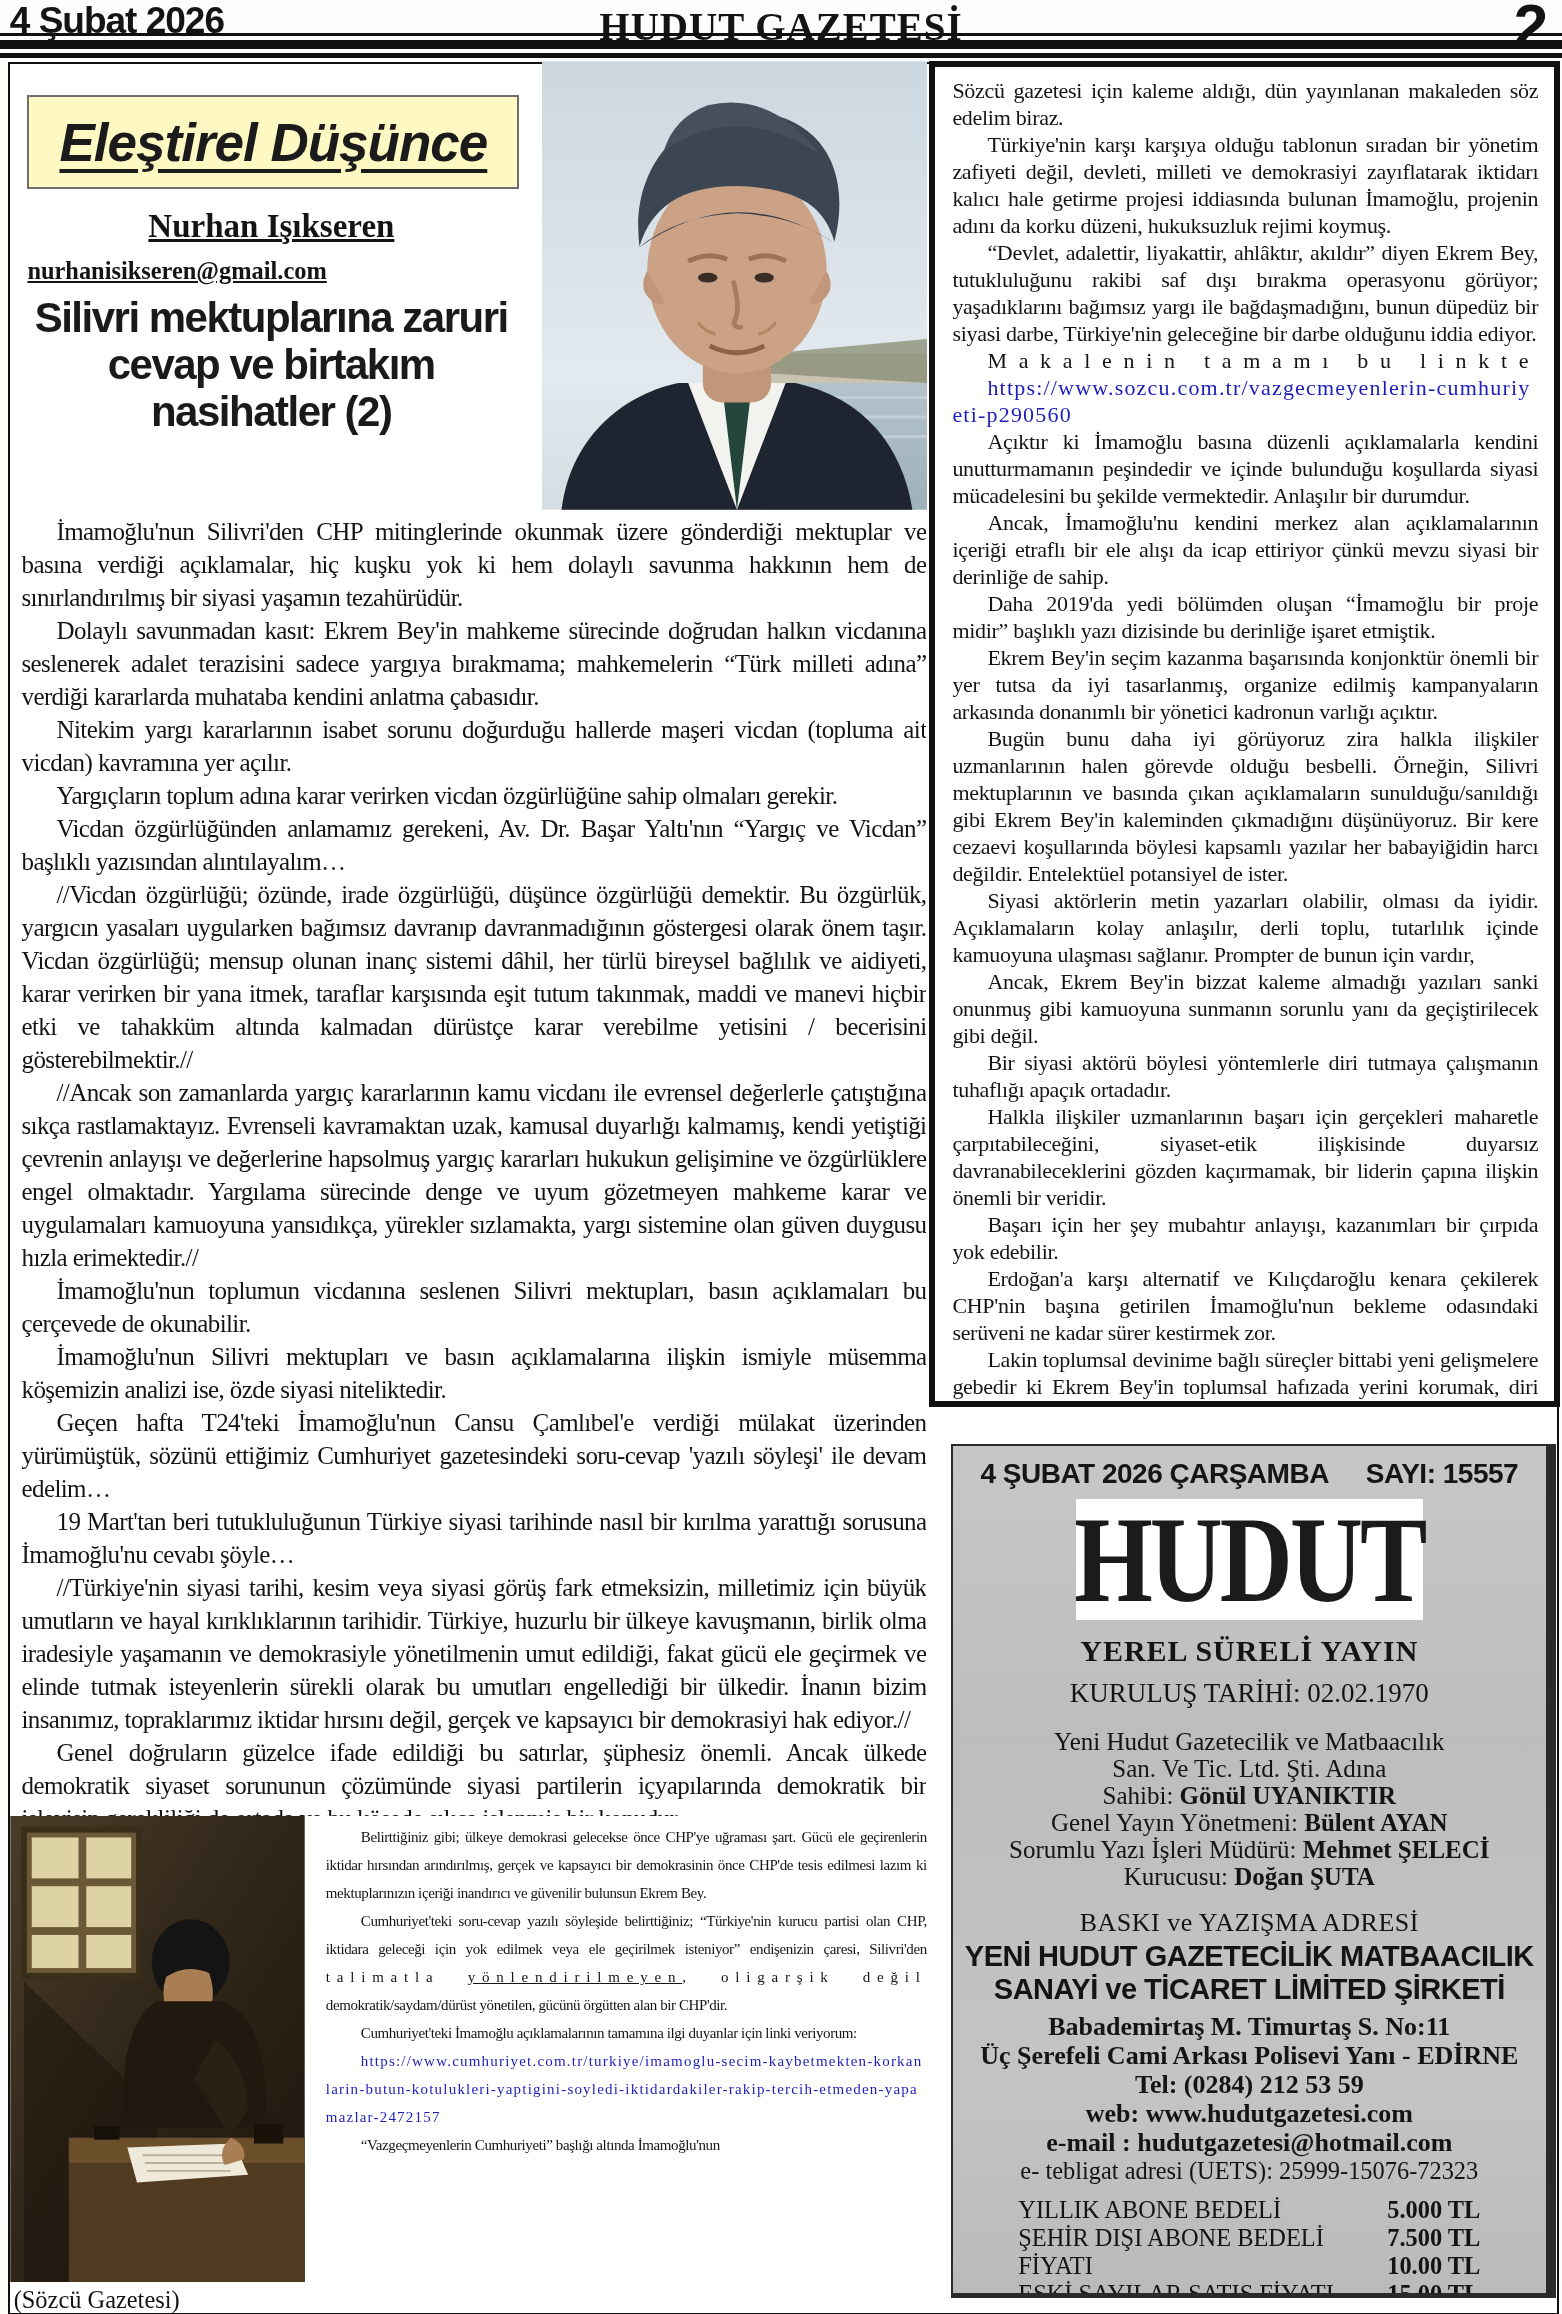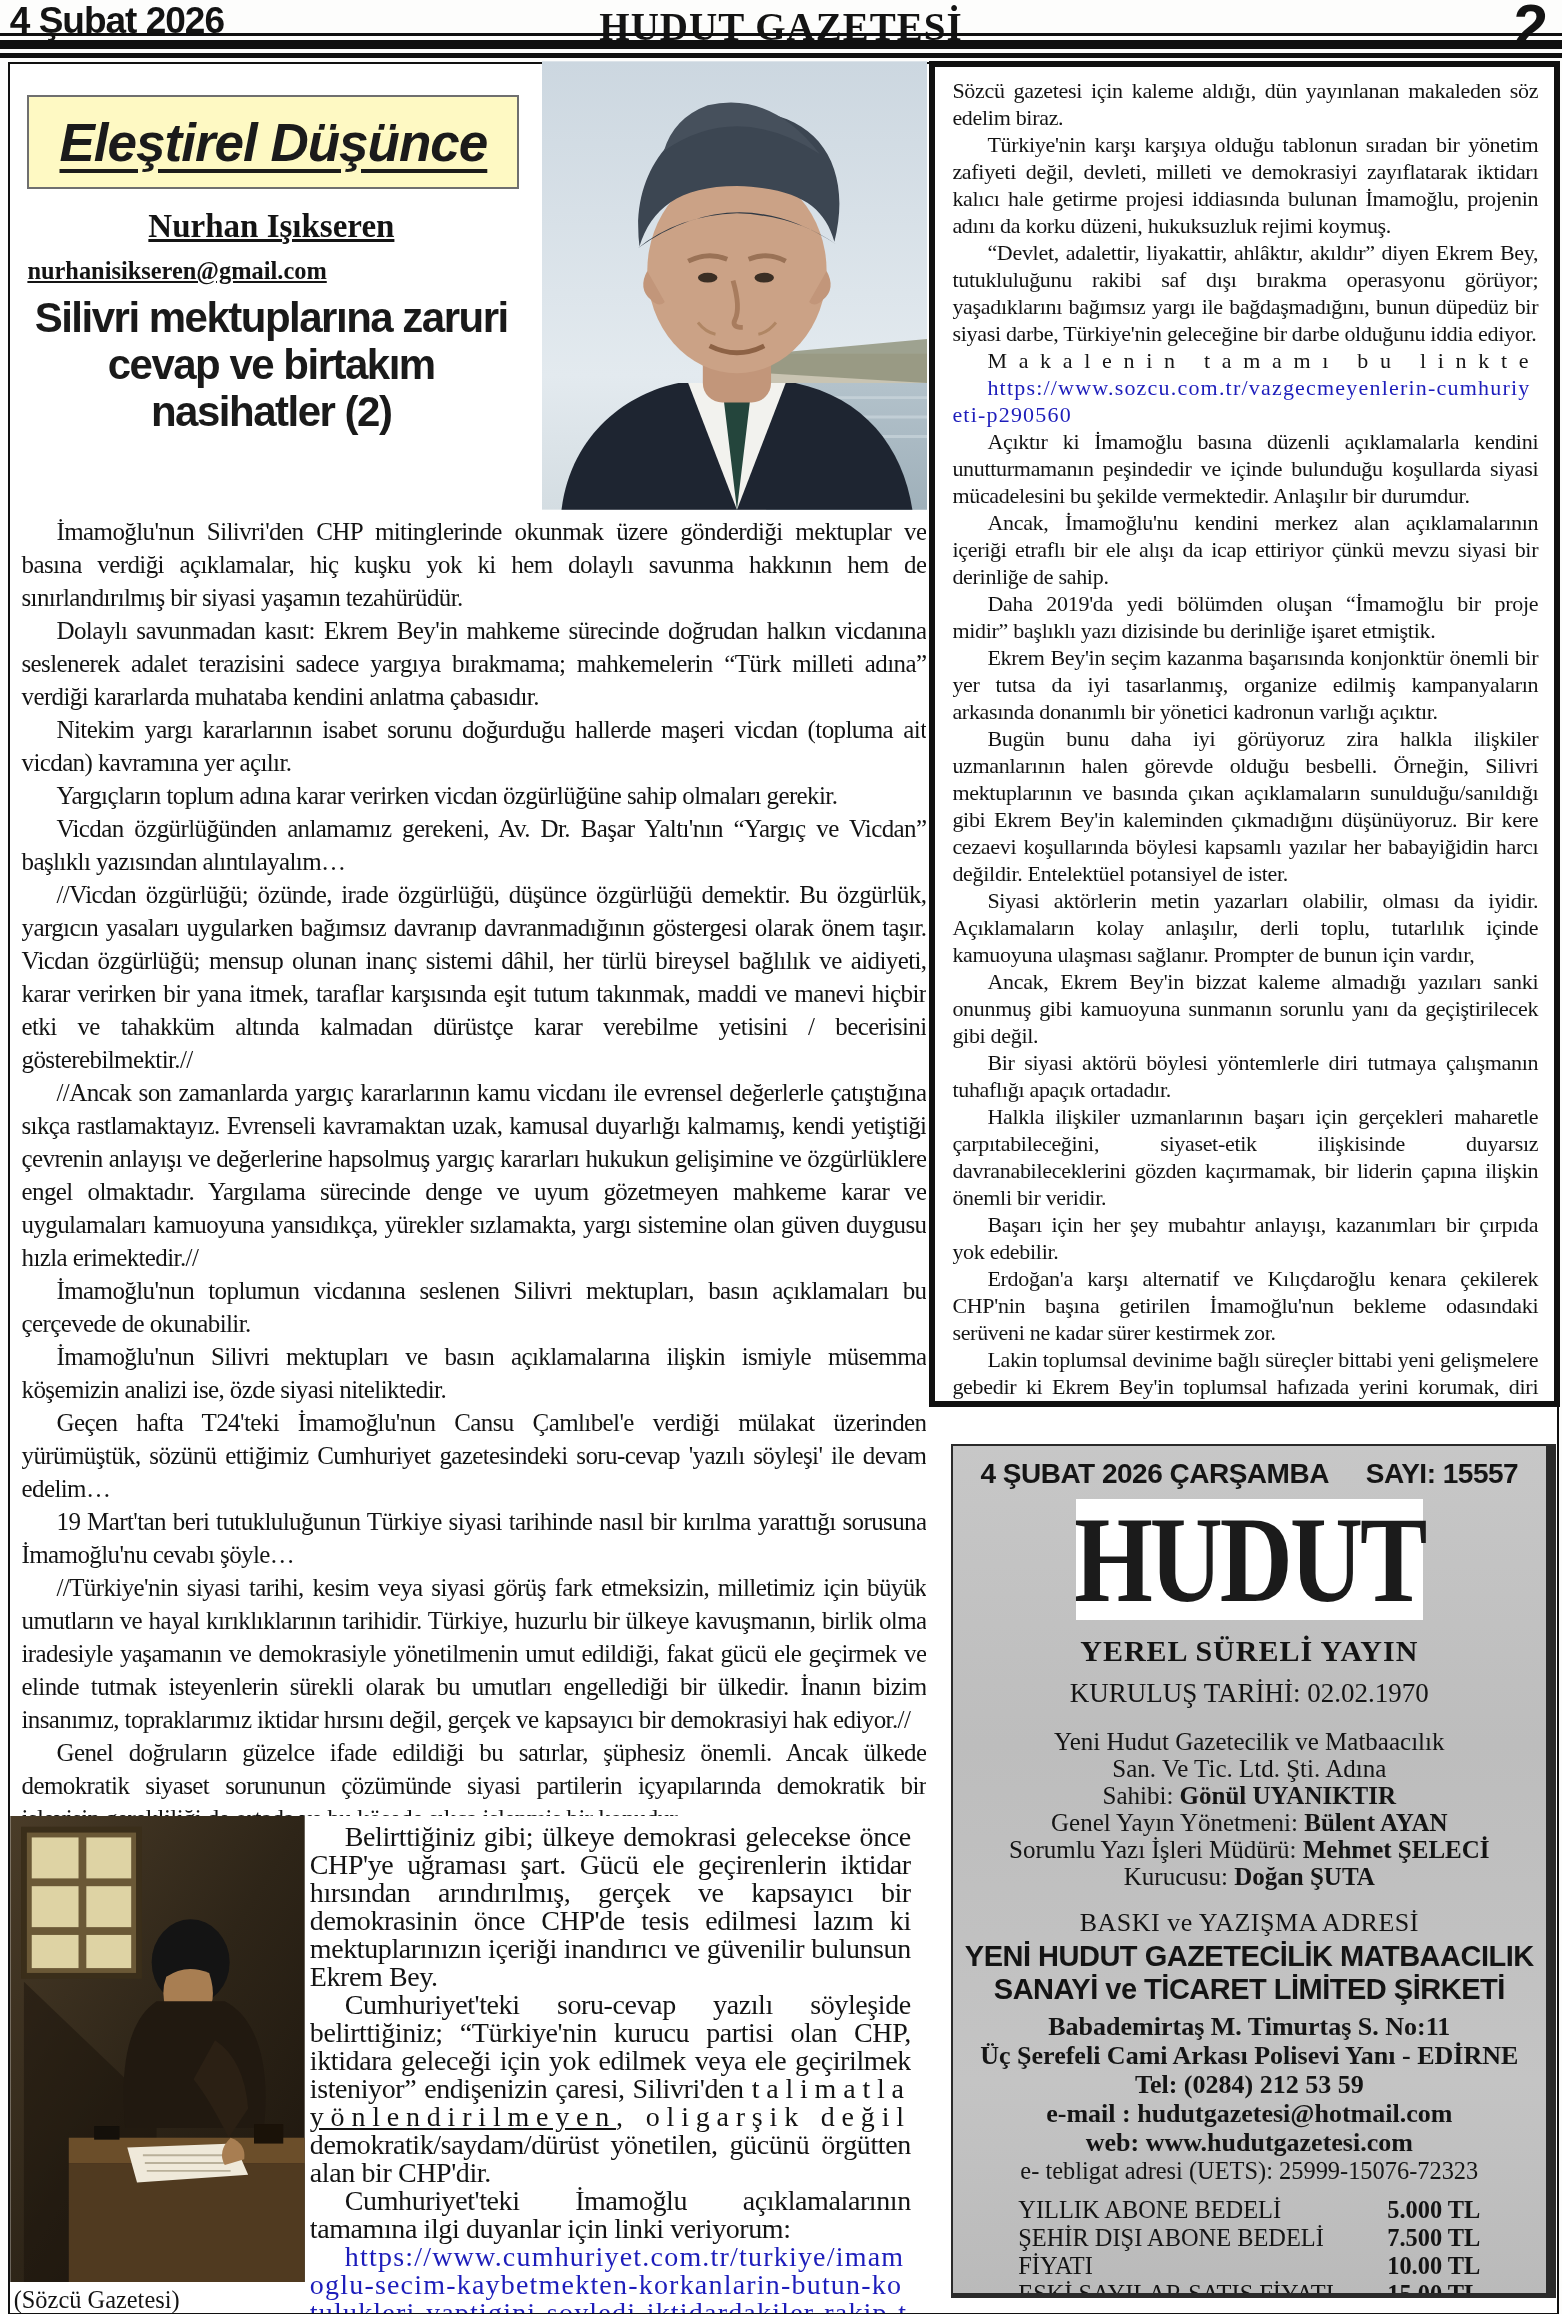--- a/index.html
+++ b/index.html
@@ -28,22 +28,22 @@
   .headline{position:absolute;left:5.9px;top:230px;width:511px;text-align:center;white-space:pre-line;
             font:700 42px "Liberation Sans",sans-serif;line-height:47px;letter-spacing:-1.5px;color:#1a1a1a;}
   
   .photo{position:absolute;left:532px;top:-2.9px;width:385px;height:449px;overflow:hidden;}
   .illus{position:absolute;left:0px;top:1752px;width:295px;height:466px;overflow:hidden;}
   .caption{position:absolute;left:3.9px;top:2222px;font:24.4px "Liberation Serif",serif;}
   
   .bp{margin:0;text-align:justify;text-indent:35px;}
   .body-main{position:absolute;left:11.7px;top:451px;width:905px;height:1301px;overflow:hidden;
              font-size:25px;line-height:33px;letter-spacing:-0.6px;}
-  .body-wrap{position:absolute;left:300px;top:1759px;width:601px;height:490px;overflow:hidden;
-             font-size:28px;line-height:28px;letter-spacing:-0.4px;}
+  .body-wrap{position:absolute;left:316px;top:1759px;width:601px;height:490px;overflow:hidden;
+             font-size:15px;line-height:28px;letter-spacing:-0.4px;}
   .right-box{position:absolute;left:919px;top:-2.9px;width:631px;height:1346px;border:6.8px solid #101010;
              box-sizing:border-box;background:#fff;padding:9.8px 15.6px 0 17.6px;overflow:hidden;
              font-size:22px;line-height:27px;letter-spacing:-0.3px;}
   .link{color:#1d1dbb;letter-spacing:1.2px;word-break:break-all;}
   .spread{letter-spacing:11.7px;white-space:nowrap;overflow:hidden;}
   .noind{text-indent:0;}
   .sp{letter-spacing:6.8px;}
   .u{text-decoration:underline;}
   
   .mh-box{position:absolute;left:941px;top:1380px;width:605px;height:854px;box-sizing:border-box;
@@ -231,22 +231,22 @@
         <div><span>Genel Yayın Yönetmeni: </span><b>Bülent AYAN</b></div>
         <div><span>Sorumlu Yazı İşleri Müdürü: </span><b>Mehmet ŞELECİ</b></div>
         <div><span>Kurucusu: </span><b>Doğan ŞUTA</b></div>
       </div>
     <div class="mh-addr-h">BASKI ve YAZIŞMA ADRESİ</div>
     <div class="mh-company">YENİ HUDUT GAZETECİLİK MATBAACILIK
 SANAYİ ve TİCARET LİMİTED ŞİRKETİ</div>
     <div class="mh-line-b" style="margin-top:5.9px;">Babademirtaş M. Timurtaş S. No:11</div>
     <div class="mh-line-b">Üç Şerefeli Cami Arkası Polisevi Yanı - EDİRNE</div>
     <div class="mh-line-b">Tel: (0284) 212 53 59</div>
+    <div class="mh-line-b">web: www.hudutgazetesi.com</div>
     <div class="mh-line-b">e-mail : hudutgazetesi@hotmail.com</div>
-    <div class="mh-line-b">web: www.hudutgazetesi.com</div>
     <div class="mh-uets">e- tebligat adresi (UETS): 25999-15076-72323</div>
     <div class="mh-prices">
         <div class="price-row">
           <span class="pl">YILLIK ABONE BEDELİ</span>
           <span class="pv">5.000 TL</span>
         </div>
         <div class="price-row">
           <span class="pl">ŞEHİR DIŞI ABONE BEDELİ</span>
           <span class="pv">7.500 TL</span>
         </div>

